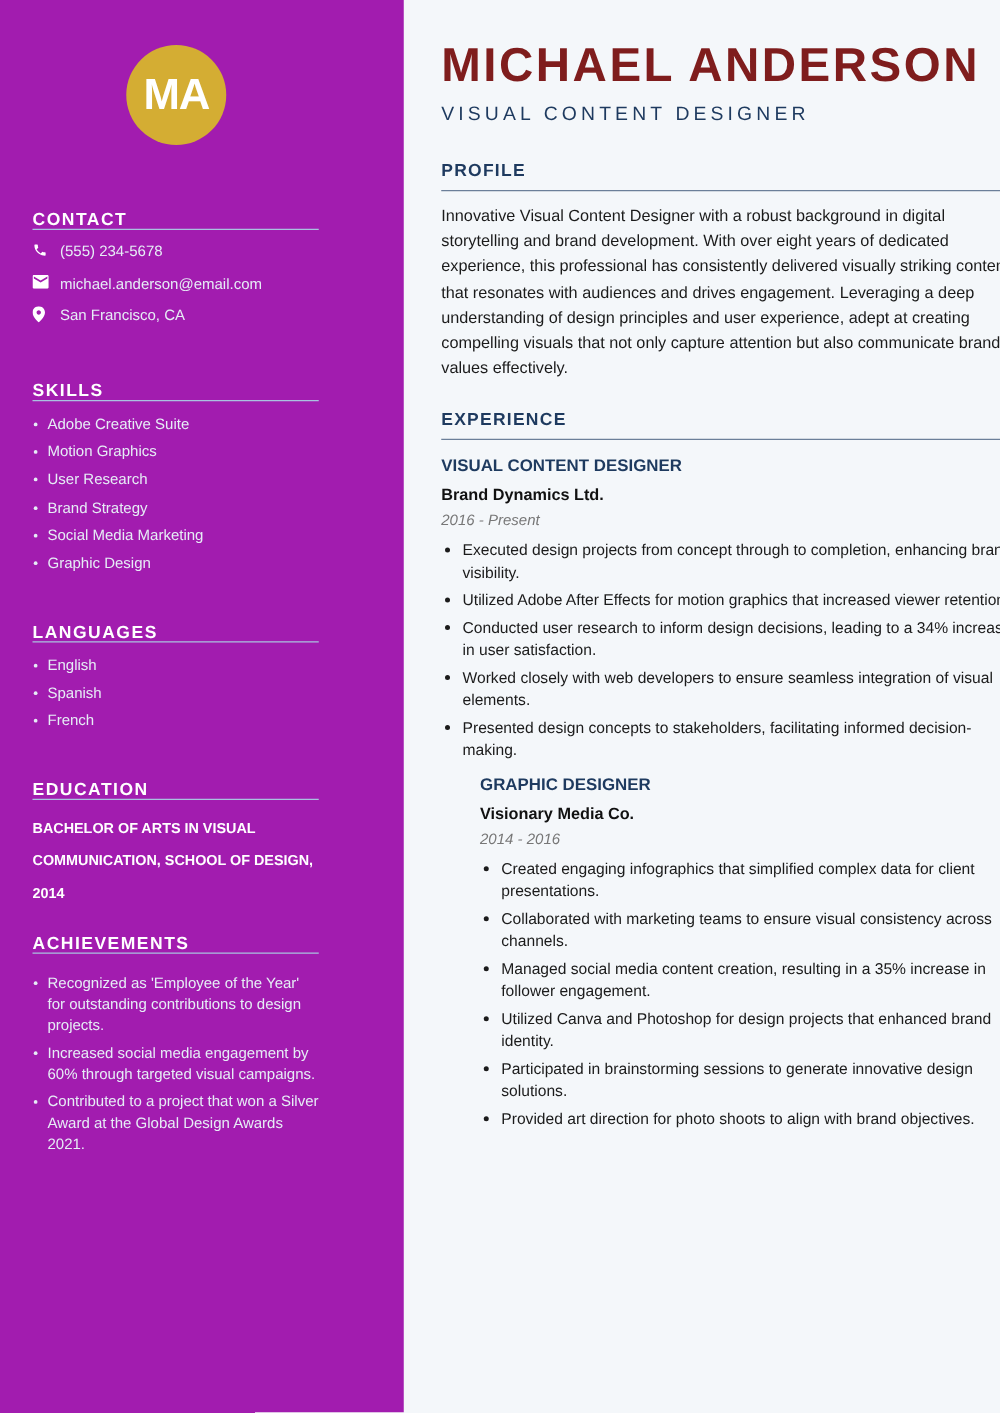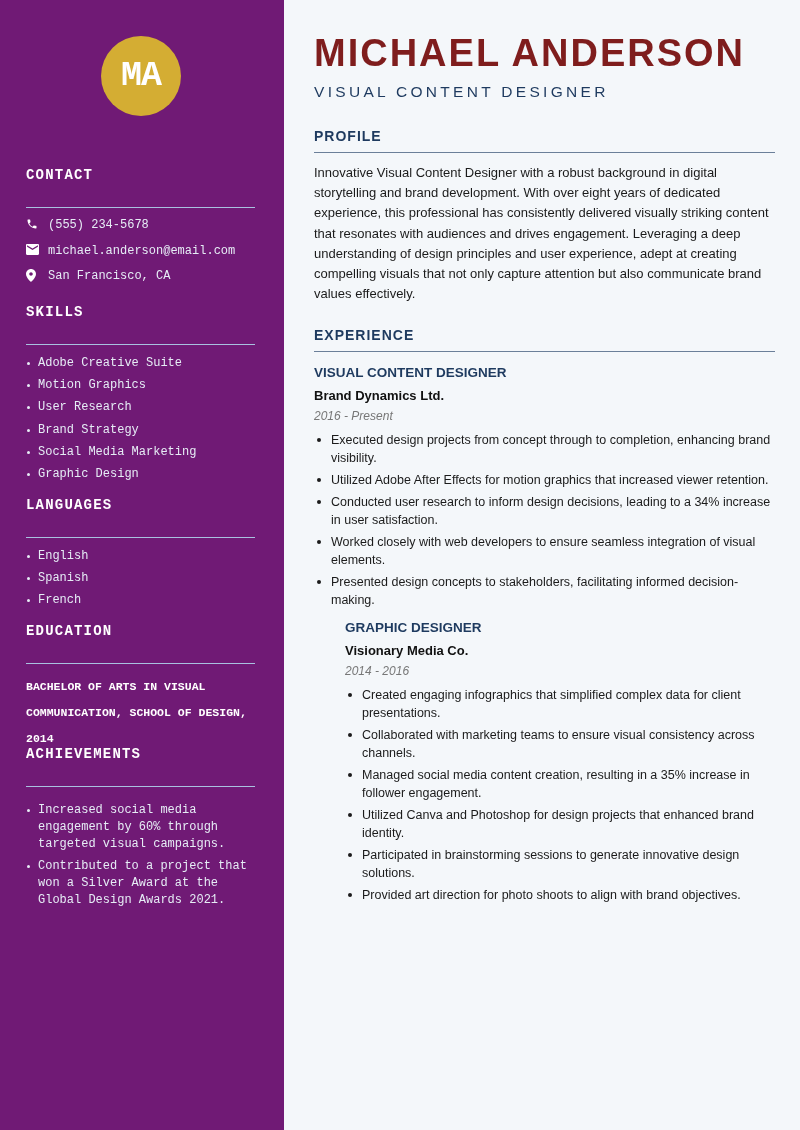--- a/index.html
+++ b/index.html
@@ -3,27 +3,26 @@
   <meta charset="utf-8">
   <style>
     * { margin: 0; padding: 0; box-sizing: border-box; }
     html, body { width: 800px; height: 1130px; overflow: hidden; }
     body {
       font-family: "Liberation Sans", "DejaVu Sans", sans-serif;
       background: #f4f7fa;
       display: flex;
     }
     .sidebar {
-      width: 284px;
+      width: 323px;
       height: 1130px;
-      background: #701a75;
+      background: #a21caf;
       color: #ffffff;
       padding: 0 26px;
       position: relative;
-      font-family: Liberation Mono, monospace;
     }
     .avatar {
       position: absolute;
       left: 101px;
       top: 36px;
       width: 80px;
       height: 80px;
       border-radius: 50%;
       background: #d4ad33;
       display: flex;
@@ -33,21 +32,21 @@
       font-size: 35px;
       color: #ffffff;
       letter-spacing: -1px;
     }
     .side-section { position: absolute; left: 26px; width: 229px; }
     .side-title {
       font-weight: bold;
       font-size: 14px;
       letter-spacing: 1.2px;
       color: #ffffff;
-      padding-bottom: 24px;
+      padding-bottom: 0;
       border-bottom: 1.5px solid #a9c1e0;
     }
     .contact-list { list-style: none; margin-top: 10px; }
     .contact-list li {
       display: flex;
       align-items: flex-start;
       font-size: 12px;
       color: #e6edf6;
       height: 25.5px;
     }
@@ -223,20 +222,21 @@
   </section>
 
   <section class="side-section" style="top:623px;">
     <h3 class="side-title">EDUCATION</h3>
     <p class="edu-text">BACHELOR OF ARTS IN VISUAL COMMUNICATION, SCHOOL OF DESIGN, 2014</p>
   </section>
 
   <section class="side-section" style="top:746px;">
     <h3 class="side-title">ACHIEVEMENTS</h3>
     <ul class="bullet-list" style="margin-top:15px;">
+      <li>Recognized as 'Employee of the Year' for outstanding contributions to design projects.</li>
       <li>Increased social media engagement by 60% through targeted visual campaigns.</li>
       <li>Contributed to a project that won a Silver Award at the Global Design Awards 2021.</li>
     </ul>
   </section>
 </aside>
 
 <main class="main">
   <h1 class="name" style="left:30px;">MICHAEL ANDERSON</h1>
   <div class="headline" style="left:30px;">VISUAL CONTENT DESIGNER</div>
 

